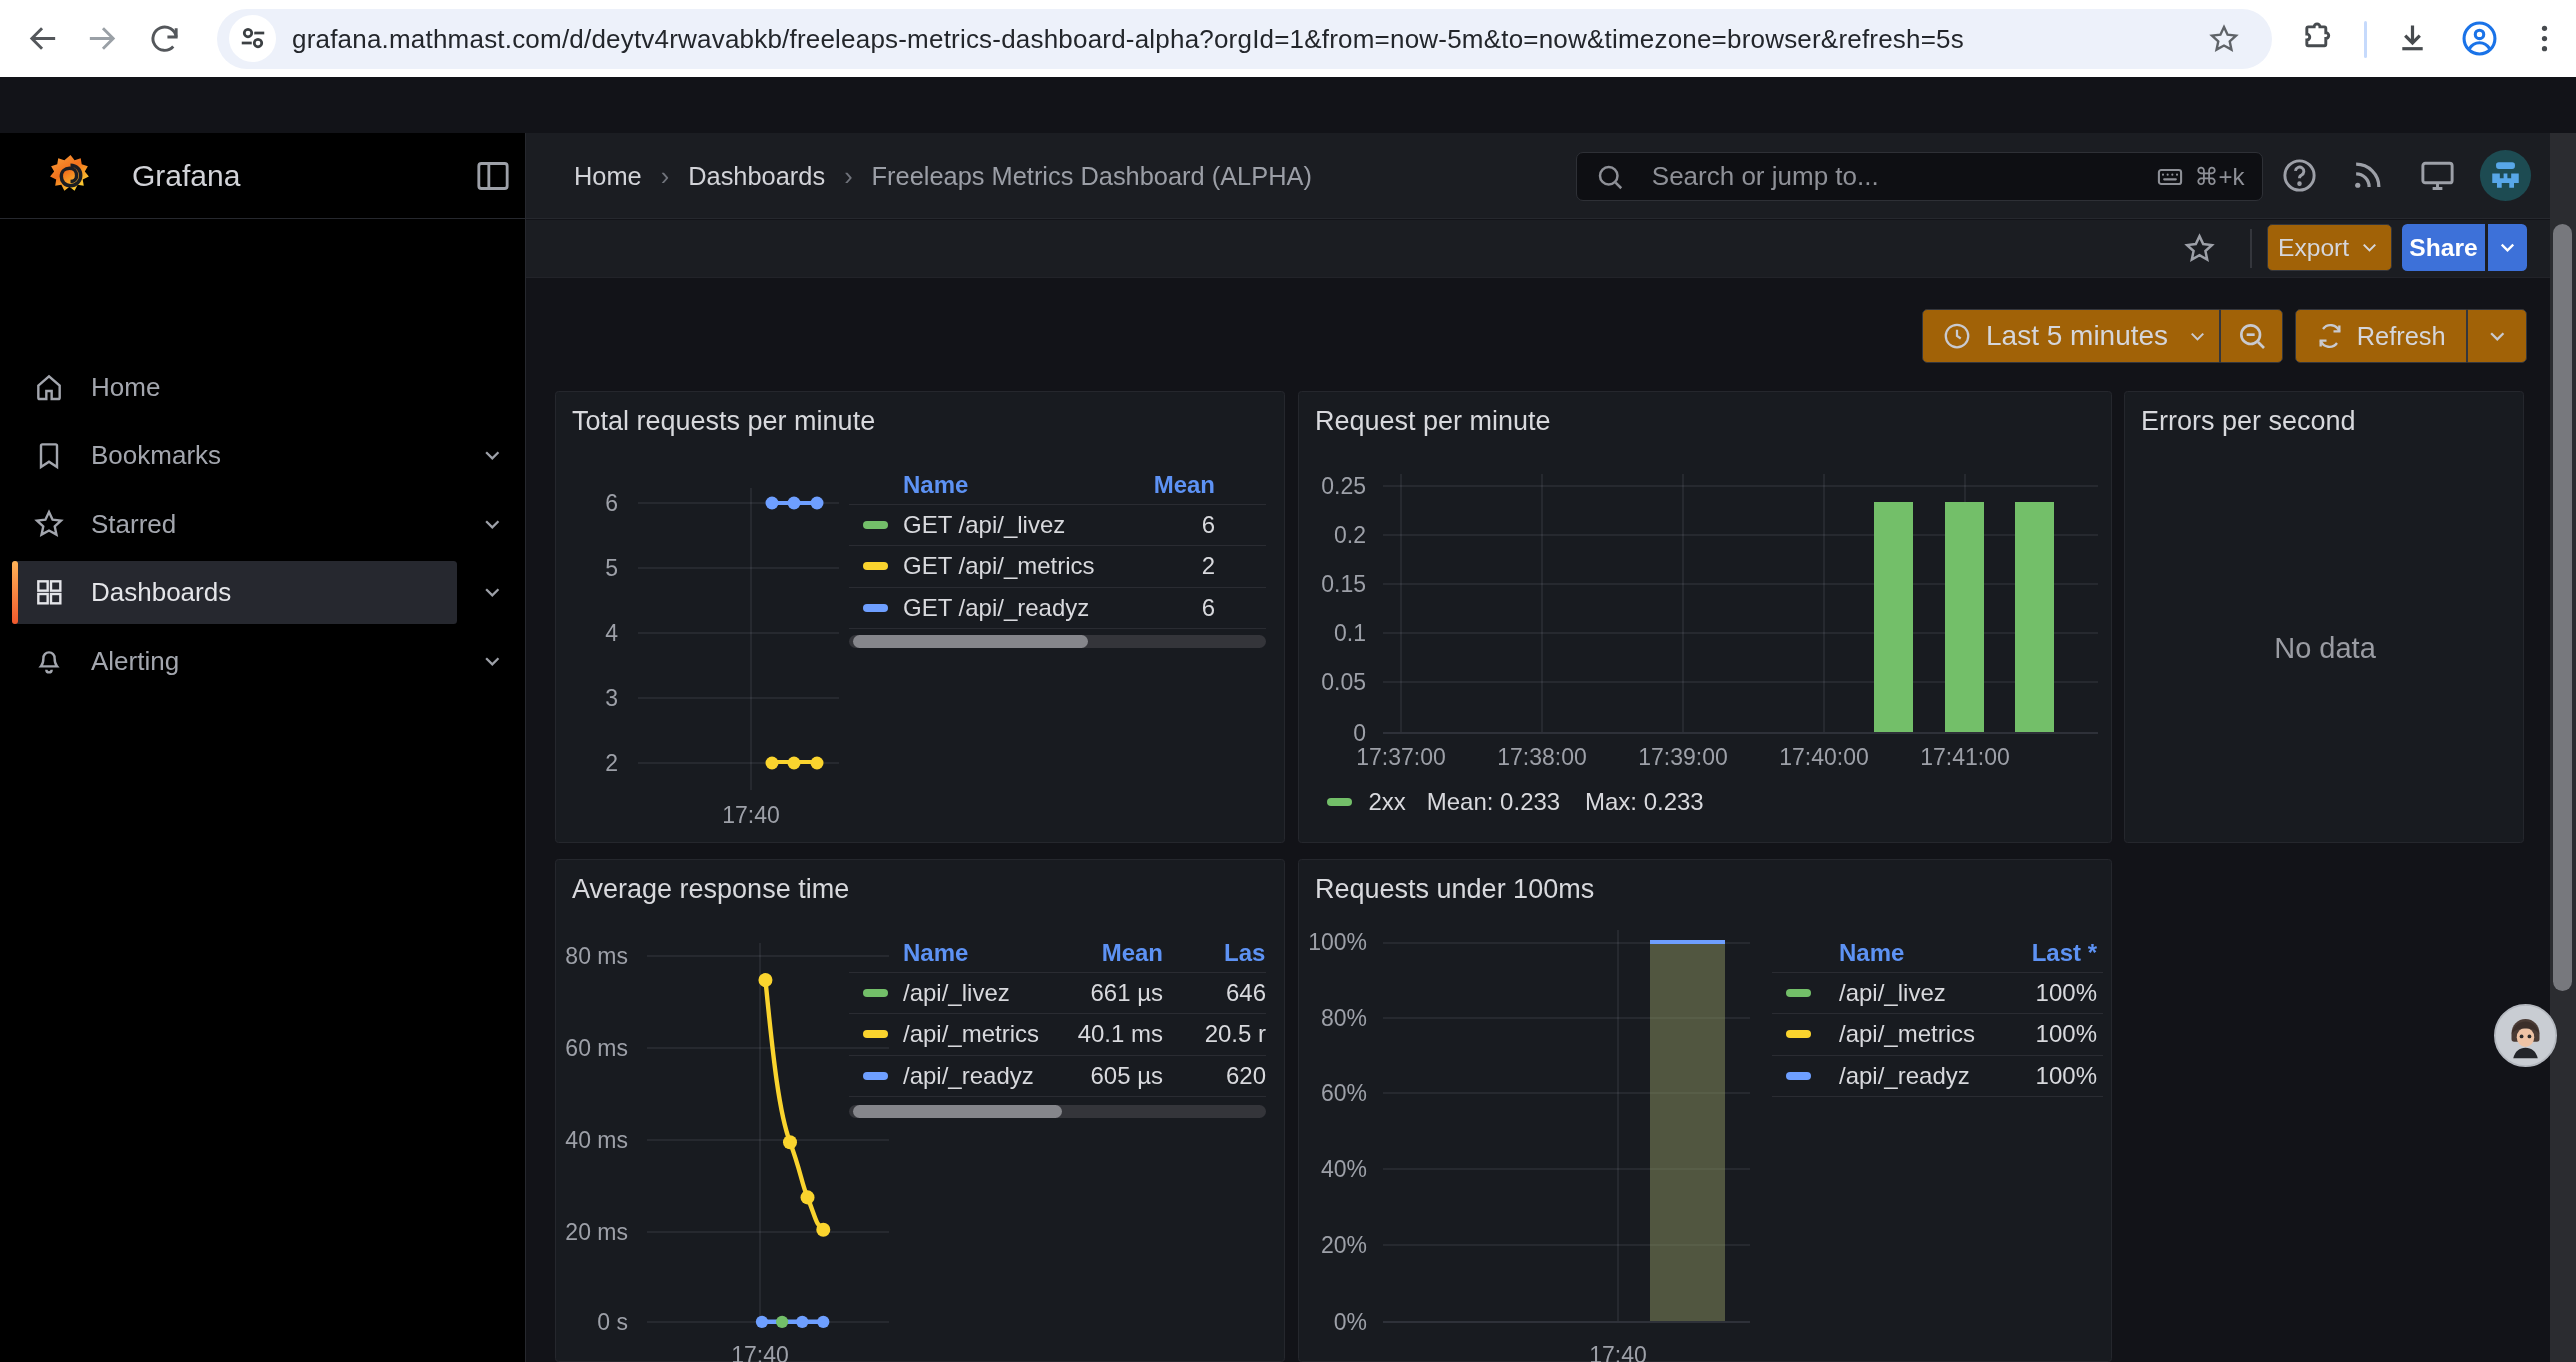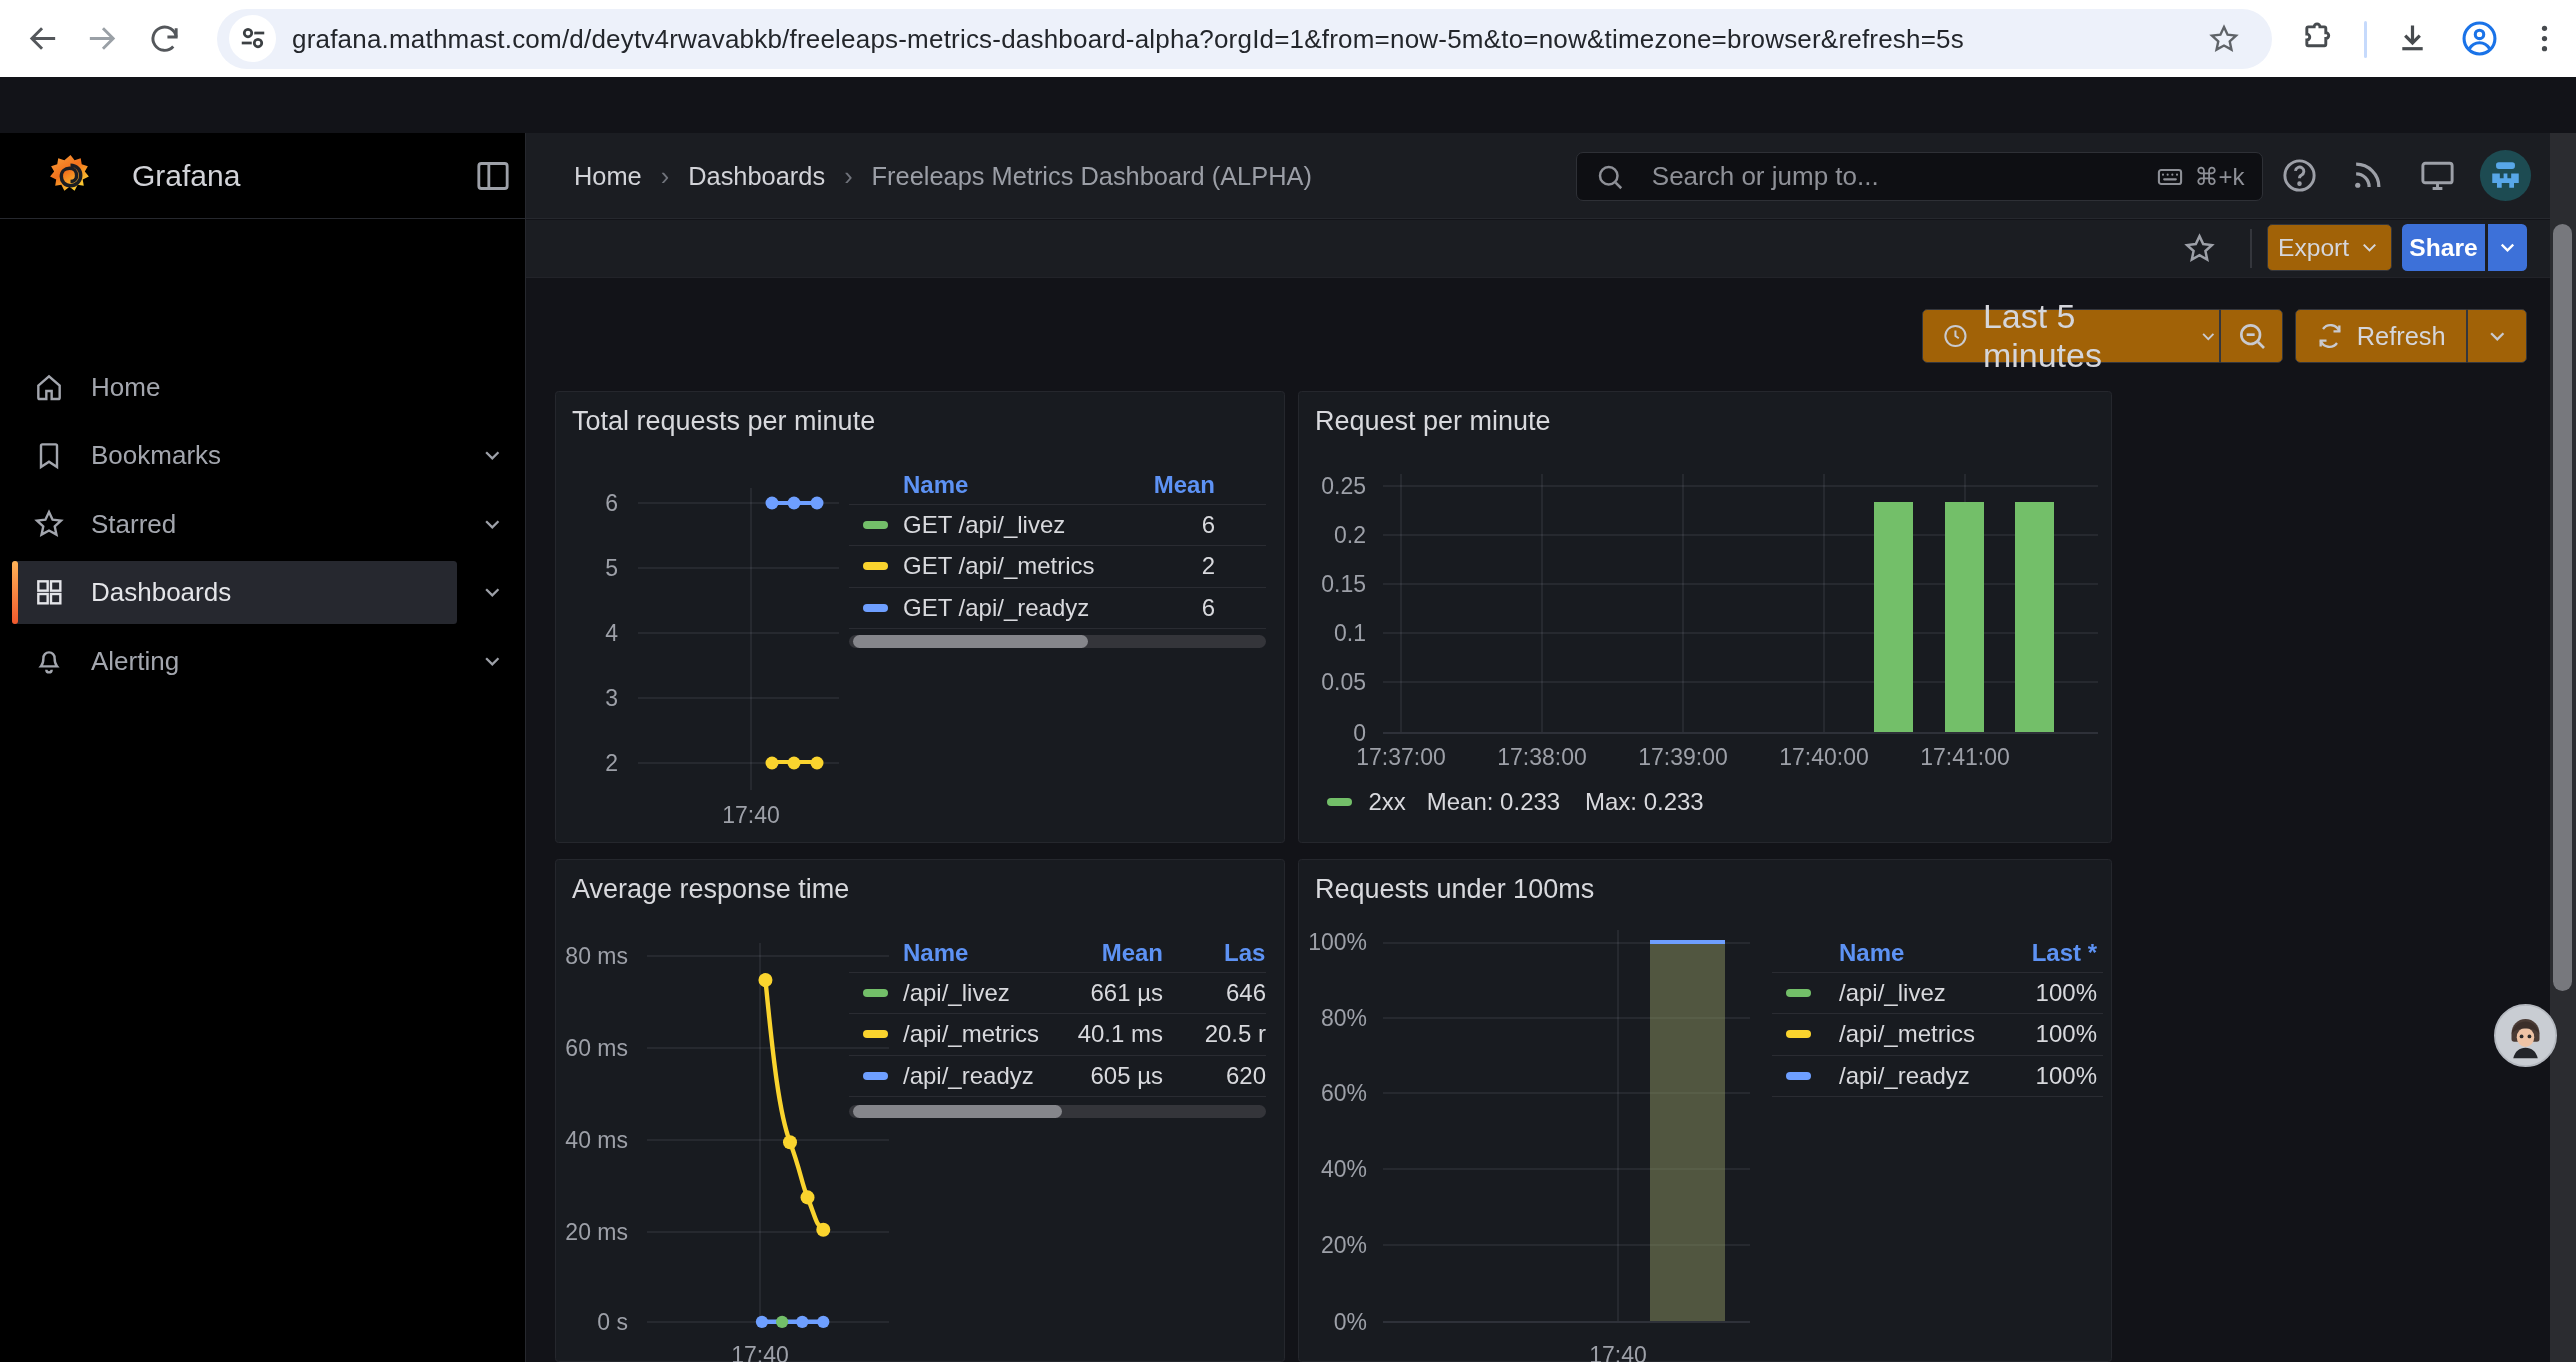--- a/index.html
+++ b/index.html
@@ -307,21 +307,21 @@
       </div>
     </div>
 
     <div class="g-canvas">
 
       <div class="btn-secondary" style="left:1396px;top:30px;width:298px;height:54px;justify-content:flex-start;border-radius:5.3px 0 0 5.3px;">
         <svg style="margin-left:19px;" viewBox="0 0 24 24" width="30" height="30" fill="none" stroke="#c9cad0" stroke-width="1.8">
             <circle cx="12" cy="12" r="9"></circle>
             <path d="M12 7v5l3 2"></path>
           </svg>
-        <span style="margin-left:14px;font-size:34px;">Last 5 minutes</span>
+        <span style="margin-left:14px;font-size:28px;">Last 5 minutes</span>
         <svg style="margin-left:17.5px;" viewBox="0 0 24 24" width="23" height="23" fill="none" stroke="#c9cad0" stroke-width="2.2">
             <path d="M6 9l6 6 6-6"></path>
           </svg>
       </div>
       <div class="btn-secondary" style="left:1694px;top:30px;width:63px;height:54px;border-left:0.9px solid #34363c;border-radius:0 5.3px 5.3px 0;">
         <svg viewBox="0 0 24 24" width="32" height="32" fill="none" stroke="#c9cad0" stroke-width="2">
             <circle cx="11" cy="11" r="7"></circle>
             <line x1="16.5" y1="16.5" x2="21" y2="21"></line>
             <line x1="8" y1="11" x2="14" y2="11"></line>
           </svg>
@@ -415,20 +415,24 @@
         <div class="bar" style="left:716px;top:110px;width:39px;height:230px;background:#73BF69;"></div>
 
         <div class="legend-bottom" style="left:28px;top:396px;gap:16px;">
           <span class="lg-pill" style="position:static;transform:none;background:#73BF69;display:inline-block;"></span>
           <span>2xx</span>
           <span style="margin-left:5px;">Mean: 0.233</span>
           <span style="margin-left:8.8px;">Max: 0.233</span>
         </div>
       </div>
 
+      <div class="panel" style="left:1598px;top:112px;width:400px;height:452px;">
+        <div class="panel-title">Errors per second</div>
+        <div class="nodata" style="left:200px;top:256px;">No data</div>
+      </div>
 
       <div class="panel" style="left:29px;top:580px;width:730px;height:503px;">
         <div class="panel-title">Average response time</div>
         <div class="ytick" style="right:656px;top:96px;">80 ms</div>
         <div class="ytick" style="right:656px;top:188px;">60 ms</div>
         <div class="ytick" style="right:656px;top:280px;">40 ms</div>
         <div class="ytick" style="right:656px;top:372px;">20 ms</div>
         <div class="ytick" style="right:656px;top:462px;">0 s</div>
         <div class="gridh" style="left:91px;top:95px;width:242px;"></div>
         <div class="gridh" style="left:91px;top:187px;width:242px;"></div>

